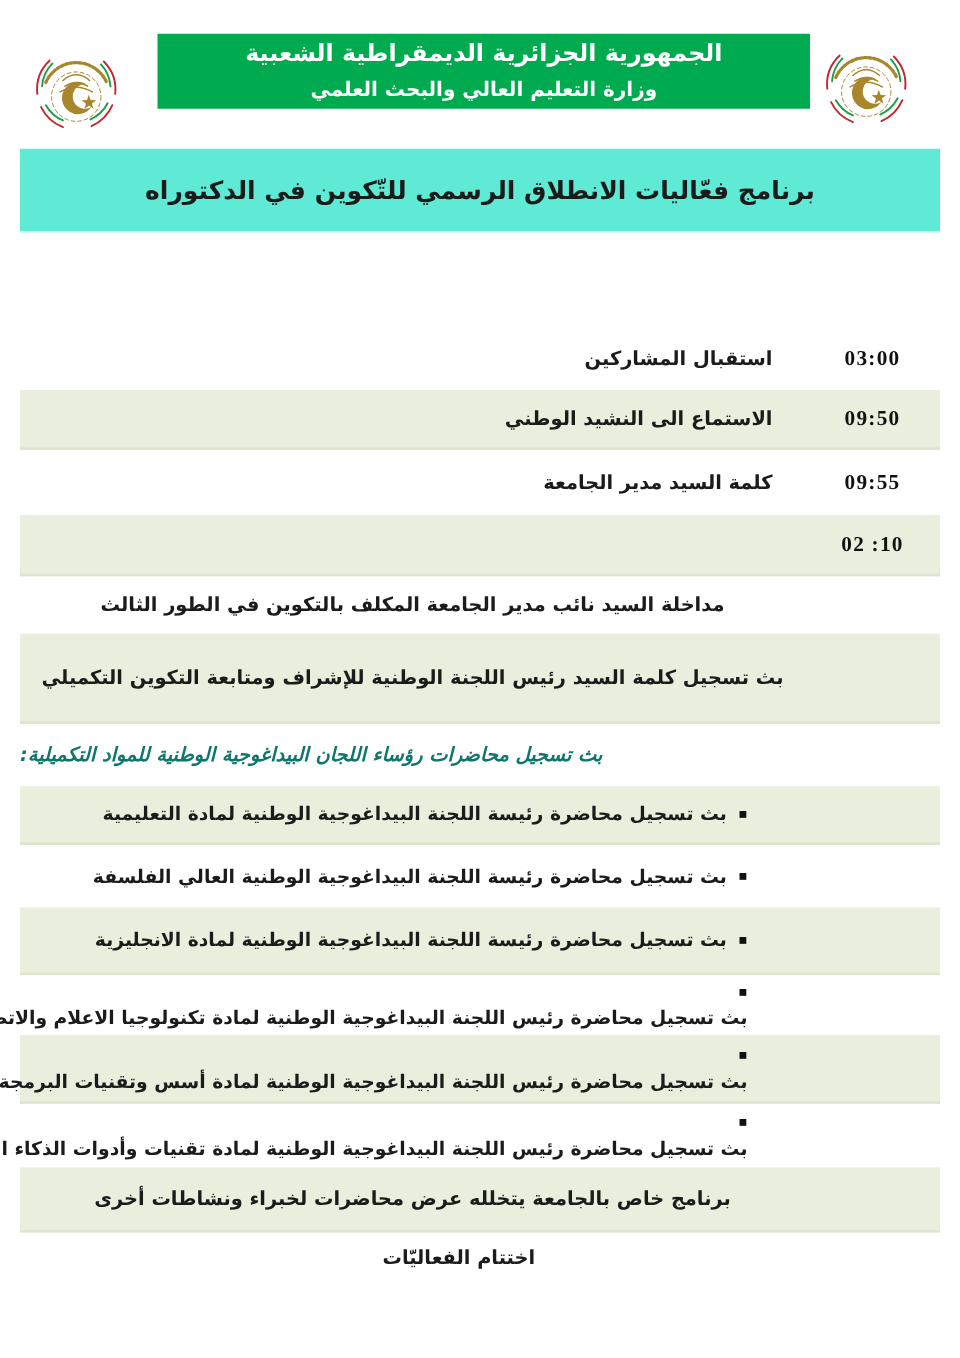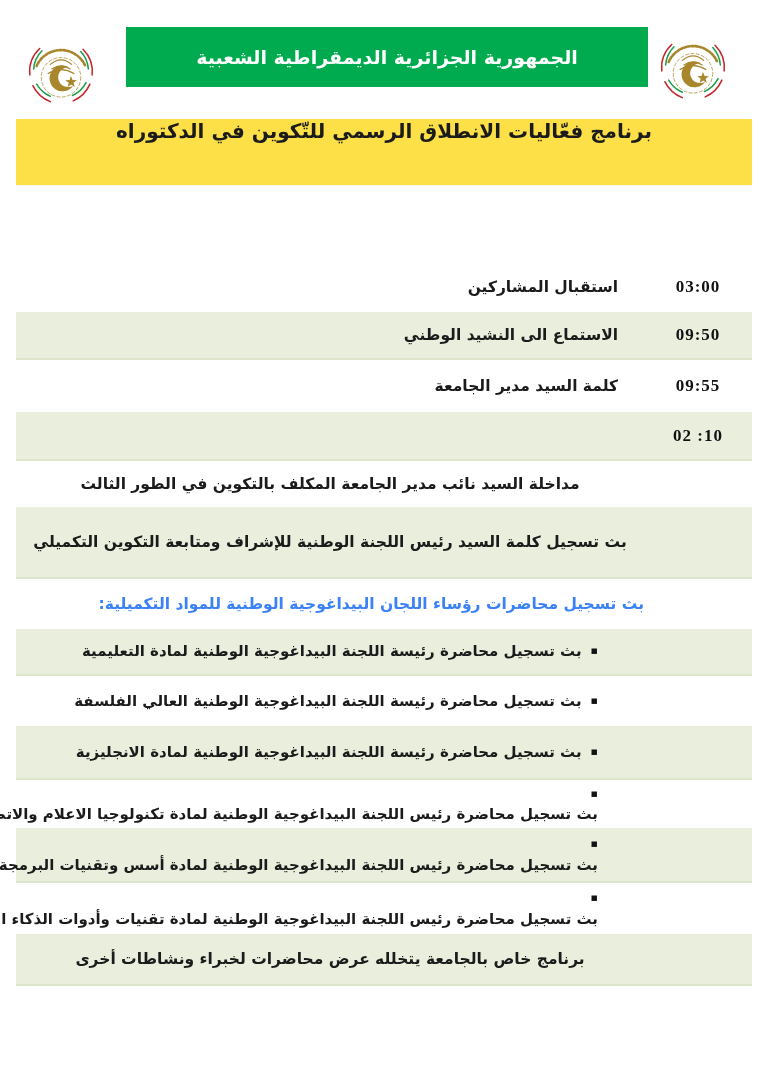--- a/index.html
+++ b/index.html
@@ -17,41 +17,41 @@
     display:flex;flex-direction:column;align-items:center;justify-content:center;gap:11px;
   }
   .banner-line1{font-size:19px;line-height:1;}
   .banner-line2{font-size:16px;line-height:1;}
   .emblem{position:absolute;width:76px;height:76px;}
   .emblem-left{left:23px;top:34px;}
   .emblem-right{left:655px;top:30px;}
 
   
   .title-block{position:absolute;left:16px;top:119px;width:736px;direction:rtl;}
-  .band{background:#fde047;display:flex;align-items:flex-start;justify-content:center;}
+  .band{background:#5eead4;display:flex;align-items:center;justify-content:center;}
   .band-title{height:66px;border-bottom:1px solid #f6f8f0;font-size:20px;}
   .band-year{height:41px;border-bottom:1px solid #f6f8f0;font-size:16px;}
   .band-date{height:29px;font-size:15px;color:#e01b24;}
   .band-year .shift{position:relative;left:-48px;} 
 
   
   .schedule{position:absolute;left:16px;top:262px;width:736px;direction:rtl;}
   .row{display:flex;align-items:center;width:736px;}
   .row.green{background:#e9eedd;border-bottom:2px solid #dde5cc;}
   .time-cell{
     flex:0 0 108px;text-align:center;
     font-family:"Liberation Serif","DejaVu Serif",serif;
     font-size:17px;letter-spacing:1px;color:#111;
   }
   .text-cell{flex:1;min-width:0;font-size:15.5px;line-height:1.35;}
   .row-text{white-space:nowrap;}
   .al-start .text-cell{text-align:start;padding-inline-start:26px;}
   .al-start-tight .text-cell{text-align:start;padding-inline-start:10px;}
   .al-center .text-cell{text-align:center;}
-  .heading-red .text-cell{text-align:right;color:#3b82f6;}
+  .heading-red .text-cell{text-align:left;color:#0f766e;font-style:italic;}
   .bullet-row .text-cell{text-align:right;padding-inline-start:46px;font-size:15px;}
   .square-bullet{display:inline-block;font-size:11px;margin-inline-end:9px;transform:translateY(-2px);color:#111;}
   .closing{justify-content:center;}
   .closing .text-cell{flex:0 0 auto;text-align:center;position:relative;left:-17px;font-size:15.5px;}
 </style>
 </head>
 <body>
 
 <div class="page">
 
@@ -68,20 +68,21 @@
       <path d="M18,42 A35,35 0 0 1 82,42" stroke="#a8862c" stroke-width="3.5" stroke-dasharray="2.6 2.2"></path>
       <circle cx="50" cy="57" r="26" stroke="#a8862c" stroke-width="1" stroke-dasharray="4 3"></circle>
       <path d="M36,40 q14,-12 28,0 M38,46 q12,-8 24,0 M33,52 q17,-10 34,0" stroke="#a8862c" stroke-width="1.6"></path>
     </g>
     <path d="M61,44 A17,17 0 1 0 66,68 A13,13 0 1 1 61,44 Z" fill="#a8862c"></path>
     <polygon points="63,55 65.2,60.5 71,60.7 66.5,64.2 68.2,69.7 63.4,66.4 58.6,69.9 60.2,64.2 55.6,60.8 61.4,60.5" fill="#a8862c"></polygon>
   </svg>
 
   <div class="banner">
     <div class="banner-line1">الجمهورية الجزائرية الديمقراطية الشعبية</div>
+    <div class="banner-line2">وزارة التعليم العالي والبحث العلمي</div>
   </div>
 
   <svg class="emblem emblem-right" viewBox="0 0 100 100">
     <g fill="none" stroke-linecap="round">
       <path d="M9,54 A42,42 0 0 1 22,19" stroke="#c5262c" stroke-width="2"></path>
       <path d="M13,68 A42,42 0 0 0 36,89" stroke="#c5262c" stroke-width="2"></path>
       <path d="M91,54 A42,42 0 0 0 79,20" stroke="#c5262c" stroke-width="2"></path>
       <path d="M88,66 A42,42 0 0 1 66,88" stroke="#c5262c" stroke-width="2"></path>
       <path d="M14,46 A38,38 0 0 1 25,22" stroke="#1b9e4b" stroke-width="2"></path>
       <path d="M18,66 A38,38 0 0 0 36,82" stroke="#1b9e4b" stroke-width="2"></path>
@@ -165,15 +166,18 @@
     <div class="row bullet-row" style="height:51px">
       <div class="time-cell"></div>
       <div class="text-cell"><span class="square-bullet">▪</span><span class="row-text">بث تسجيل محاضرة رئيس اللجنة البيداغوجية الوطنية لمادة تقنيات وأدوات الذكاء الاصطناعي</span></div>
     </div>
 
     <div class="row green al-center" style="height:50px">
       <div class="time-cell"></div>
       <div class="text-cell"><span class="row-text">برنامج خاص بالجامعة يتخلله عرض محاضرات لخبراء ونشاطات أخرى</span></div>
     </div>
 
+    <div class="row closing" style="height:40px">
+      <div class="text-cell"><span class="row-text">اختتام الفعاليّات</span></div>
+    </div>
 
   </div>
 </div>
 
 </body></html>

